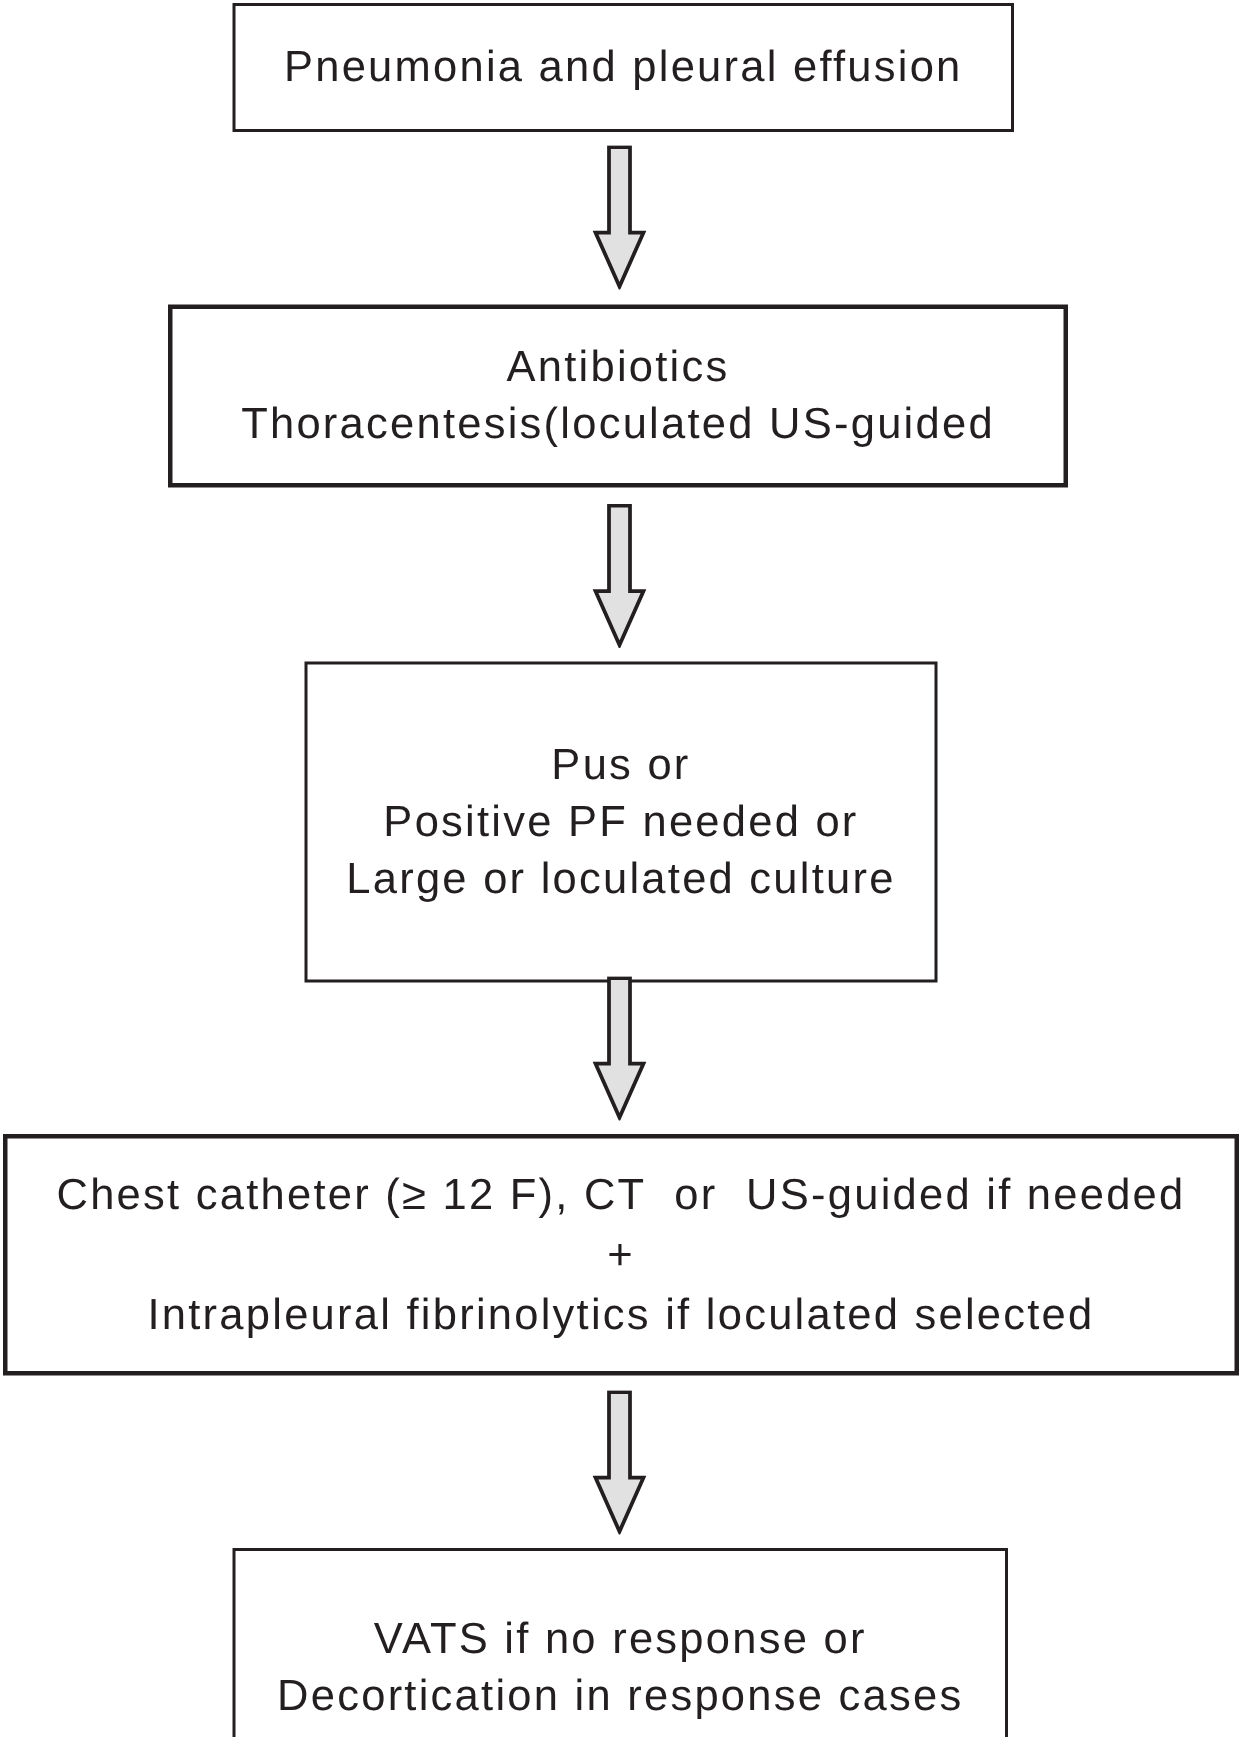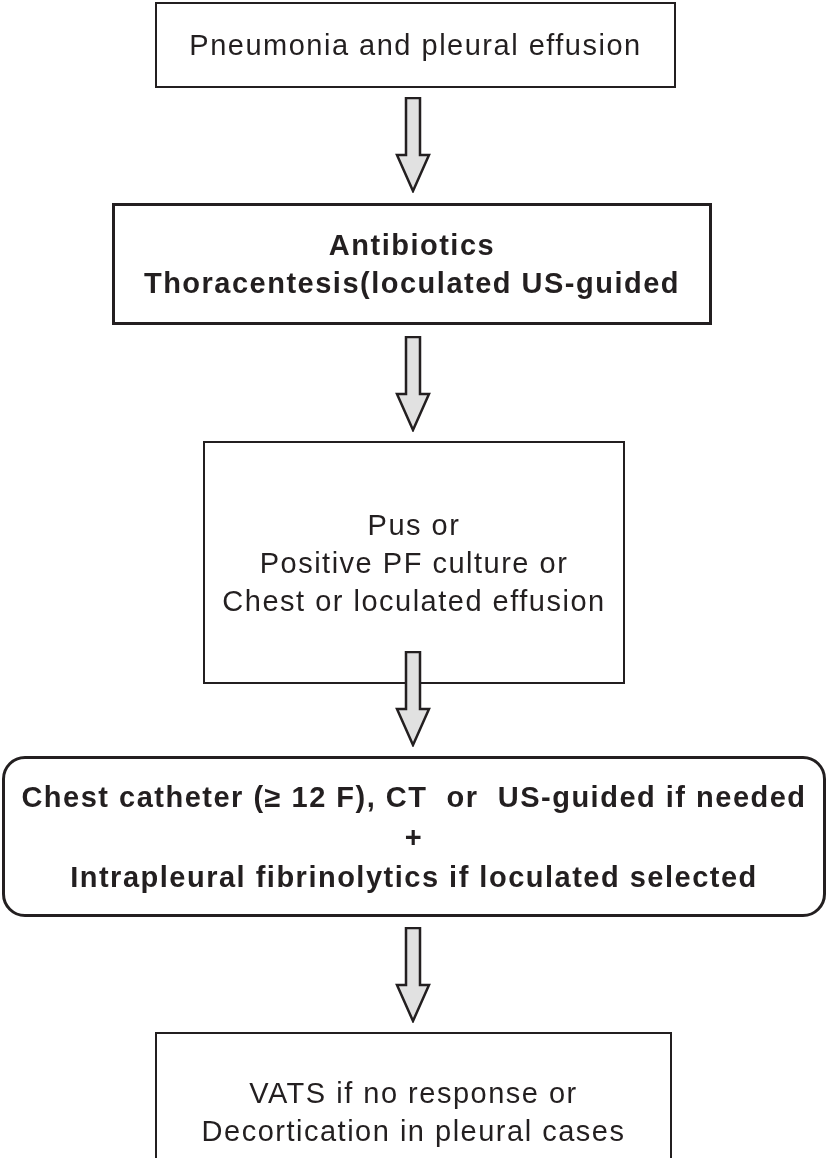--- a/index.html
+++ b/index.html
@@ -20,21 +20,21 @@
     position: absolute;
     box-sizing: border-box;
     background: #ffffff;
     border: 2px solid #231f20;
     display: flex;
     flex-direction: column;
     justify-content: center;
     align-items: center;
     text-align: center;
   }
-  .flow-box.thick { border-width: 3px; font-weight: bold; }
+  .flow-box.thick { border-width: 3px; }
   .line {
     font-size: 29px;
     letter-spacing: 1.5px;
     line-height: 38px;
     white-space: pre-wrap;
     color: #231f20;
   }
   .wide-lines .line { line-height: 40px; }
   .flow-arrow {
     position: absolute;
@@ -43,22 +43,22 @@
   }
   .flow-arrow svg { display: block; }
   .flow-arrow polygon {
     stroke: #231f20;
     stroke-width: 2.5;
     stroke-linejoin: miter;
   }
   
   #box-0 { left: 155px; top: 2px;    width: 521px; height: 86px; }
   #box-1 { left: 112px; top: 203px;  width: 600px; height: 122px; }
-  #box-2 { left: 203px; top: 441px;  width: 422px; height: 243px; }
-  #box-3 { left: 2px;   top: 756px;  width: 824px; height: 161px; border-radius: 23px; }
+  #box-2 { left: 203px; top: 441px;  width: 422px; height: 214px; }
+  #box-3 { left: 2px;   top: 756px;  width: 824px; height: 161px; }
   #box-4 { left: 155px; top: 1032px; width: 517px; height: 160px; }
   
   #arrow-0 { left: 395px; top: 97px; }
   #arrow-1 { left: 395px; top: 336px; }
   #arrow-2 { left: 395px; top: 651px; }
   #arrow-3 { left: 395px; top: 927px; }
 </style>
 </head>
 <body>
 
@@ -80,22 +80,22 @@
   </div>
 
   <div class="flow-arrow" id="arrow-1">
     <svg width="36" height="96" viewBox="0 0 36 96" xmlns="http://www.w3.org/2000/svg">
       <polygon points="11,1 25,1 25,58 34,58 18,94 2,58 11,58" fill="#e1e1e1"></polygon>
     </svg>
   </div>
 
   <div class="flow-box" id="box-2">
     <div class="line">Pus or</div>
-    <div class="line">Positive PF culture or</div>
-    <div class="line">Chest or loculated effusion</div>
+    <div class="line">Positive PF needed or</div>
+    <div class="line">Large or loculated culture</div>
   </div>
 
   <div class="flow-arrow" id="arrow-2">
     <svg width="36" height="96" viewBox="0 0 36 96" xmlns="http://www.w3.org/2000/svg">
       <polygon points="11,1 25,1 25,58 34,58 18,94 2,58 11,58" fill="#e1e1e1"></polygon>
     </svg>
   </div>
 
   <div class="flow-box thick wide-lines" id="box-3">
     <div class="line">Chest catheter (≥ 12 F), CT  or  US-guided if needed</div>
@@ -104,16 +104,16 @@
   </div>
 
   <div class="flow-arrow" id="arrow-3">
     <svg width="36" height="96" viewBox="0 0 36 96" xmlns="http://www.w3.org/2000/svg">
       <polygon points="11,1 25,1 25,58 34,58 18,94 2,58 11,58" fill="#e1e1e1"></polygon>
     </svg>
   </div>
 
   <div class="flow-box" id="box-4">
     <div class="line">VATS if no response or</div>
-    <div class="line">Decortication in pleural cases</div>
+    <div class="line">Decortication in response cases</div>
   </div>
 
 </div>
 
 </body></html>

